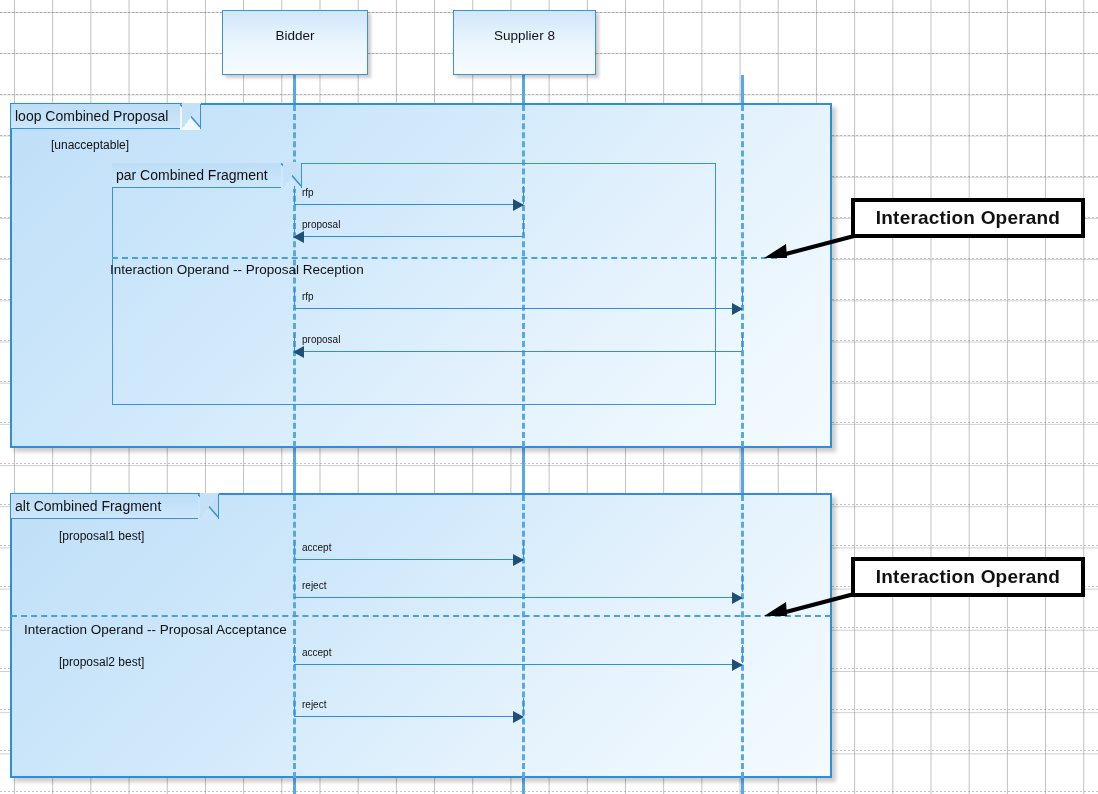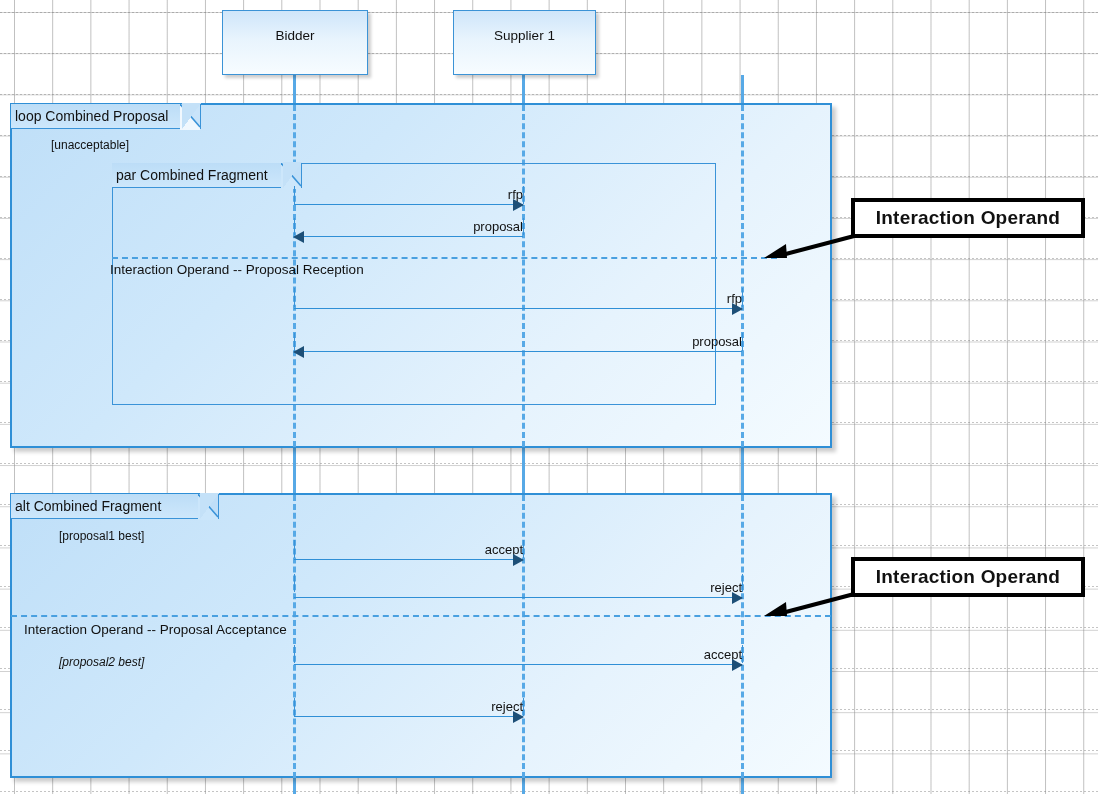--- a/index.html
+++ b/index.html
@@ -85,21 +85,21 @@
     border-top:2px dashed #49a0e0;
   }
   .operand-label{
     position:absolute;font-size:13.5px;color:#111;white-space:nowrap;
   }
 
   
   .msg{position:absolute;height:0;border-top:1.4px solid #2f8fd6;}
   .msg .lab{
     position:absolute;left:8px;right:0;top:-18px;
-    text-align:right;font-size:13px;color:#111;white-space:nowrap;
+    text-align:left;font-size:10px;color:#111;white-space:nowrap;
   }
   .arrowhead{position:absolute;top:-6px;width:0;height:0;}
   .arrowhead.r{
     border-top:6px solid transparent;border-bottom:6px solid transparent;
     border-left:11px solid #1d4f77;right:-1px;
   }
   .arrowhead.l{
     border-top:6px solid transparent;border-bottom:6px solid transparent;
     border-right:11px solid #1d4f77;left:-1px;
   }
@@ -143,21 +143,21 @@
   <div class="hmajor" style="top:791px"></div>
 
   <div class="lline" style="left:293px;top:75px;height:719px;"></div>
   <div class="lline" style="left:522px;top:75px;height:719px;"></div>
   <div class="lline" style="left:741px;top:75px;height:719px;"></div>
 
   <div class="lhead" style="left:222px;top:10px;width:146px;height:65px;">
     <span>Bidder</span>
   </div>
   <div class="lhead" style="left:453px;top:10px;width:143px;height:65px;">
-    <span>Supplier 1</span>
+    <span>Supplier 8</span>
   </div>
 
   <div class="frag" style="left:10px;top:103px;width:822px;height:345px;">
 
     <div class="fragtab" style="width:190px;">
       <span>loop Combined Proposal</span>
       <span class="tabcut">
         <svg width="20" height="26" viewBox="0 0 20 26">
           <path d="M0,0 L20,0 L20,26 L0,26 Z" fill="#f1f8fe"></path>
           <path d="M0,0 L20,23 L20,0 Z" fill="#c9e4fa"></path>
@@ -223,21 +223,21 @@
       <span class="tabcut">
         <svg width="20" height="26" viewBox="0 0 20 26">
           <path d="M0,0 L20,0 L20,26 L0,26 Z" fill="#cbe6fb"></path>
           <path d="M0,0 L20,23 L20,0 Z" fill="#bfdef8"></path>
           <path d="M0,0 L20,23" stroke="#3a93d8" stroke-width="1.5" fill="none"></path>
         </svg>
       </span>
     </div>
 
     <span class="guard" style="left:47px;top:34px;">[proposal1 best]</span>
-    <span class="guard" style="left:47px;top:160px;font-style:italic;">[proposal2 best]</span>
+    <span class="guard" style="left:47px;top:160px;">[proposal2 best]</span>
   </div>
 
   <div class="lline dash" style="left:293px;top:495px;height:283px;"></div>
   <div class="lline dash" style="left:522px;top:495px;height:283px;"></div>
   <div class="lline dash" style="left:741px;top:495px;height:283px;"></div>
 
   <div class="operand-sep" style="left:11px;top:615px;width:820px;"></div>
   <span class="operand-label" style="left:24px;top:622px;">Interaction Operand  -- Proposal Acceptance</span>
 
   <div class="execbar" style="left:294px;top:540px;height:18px;"></div>

